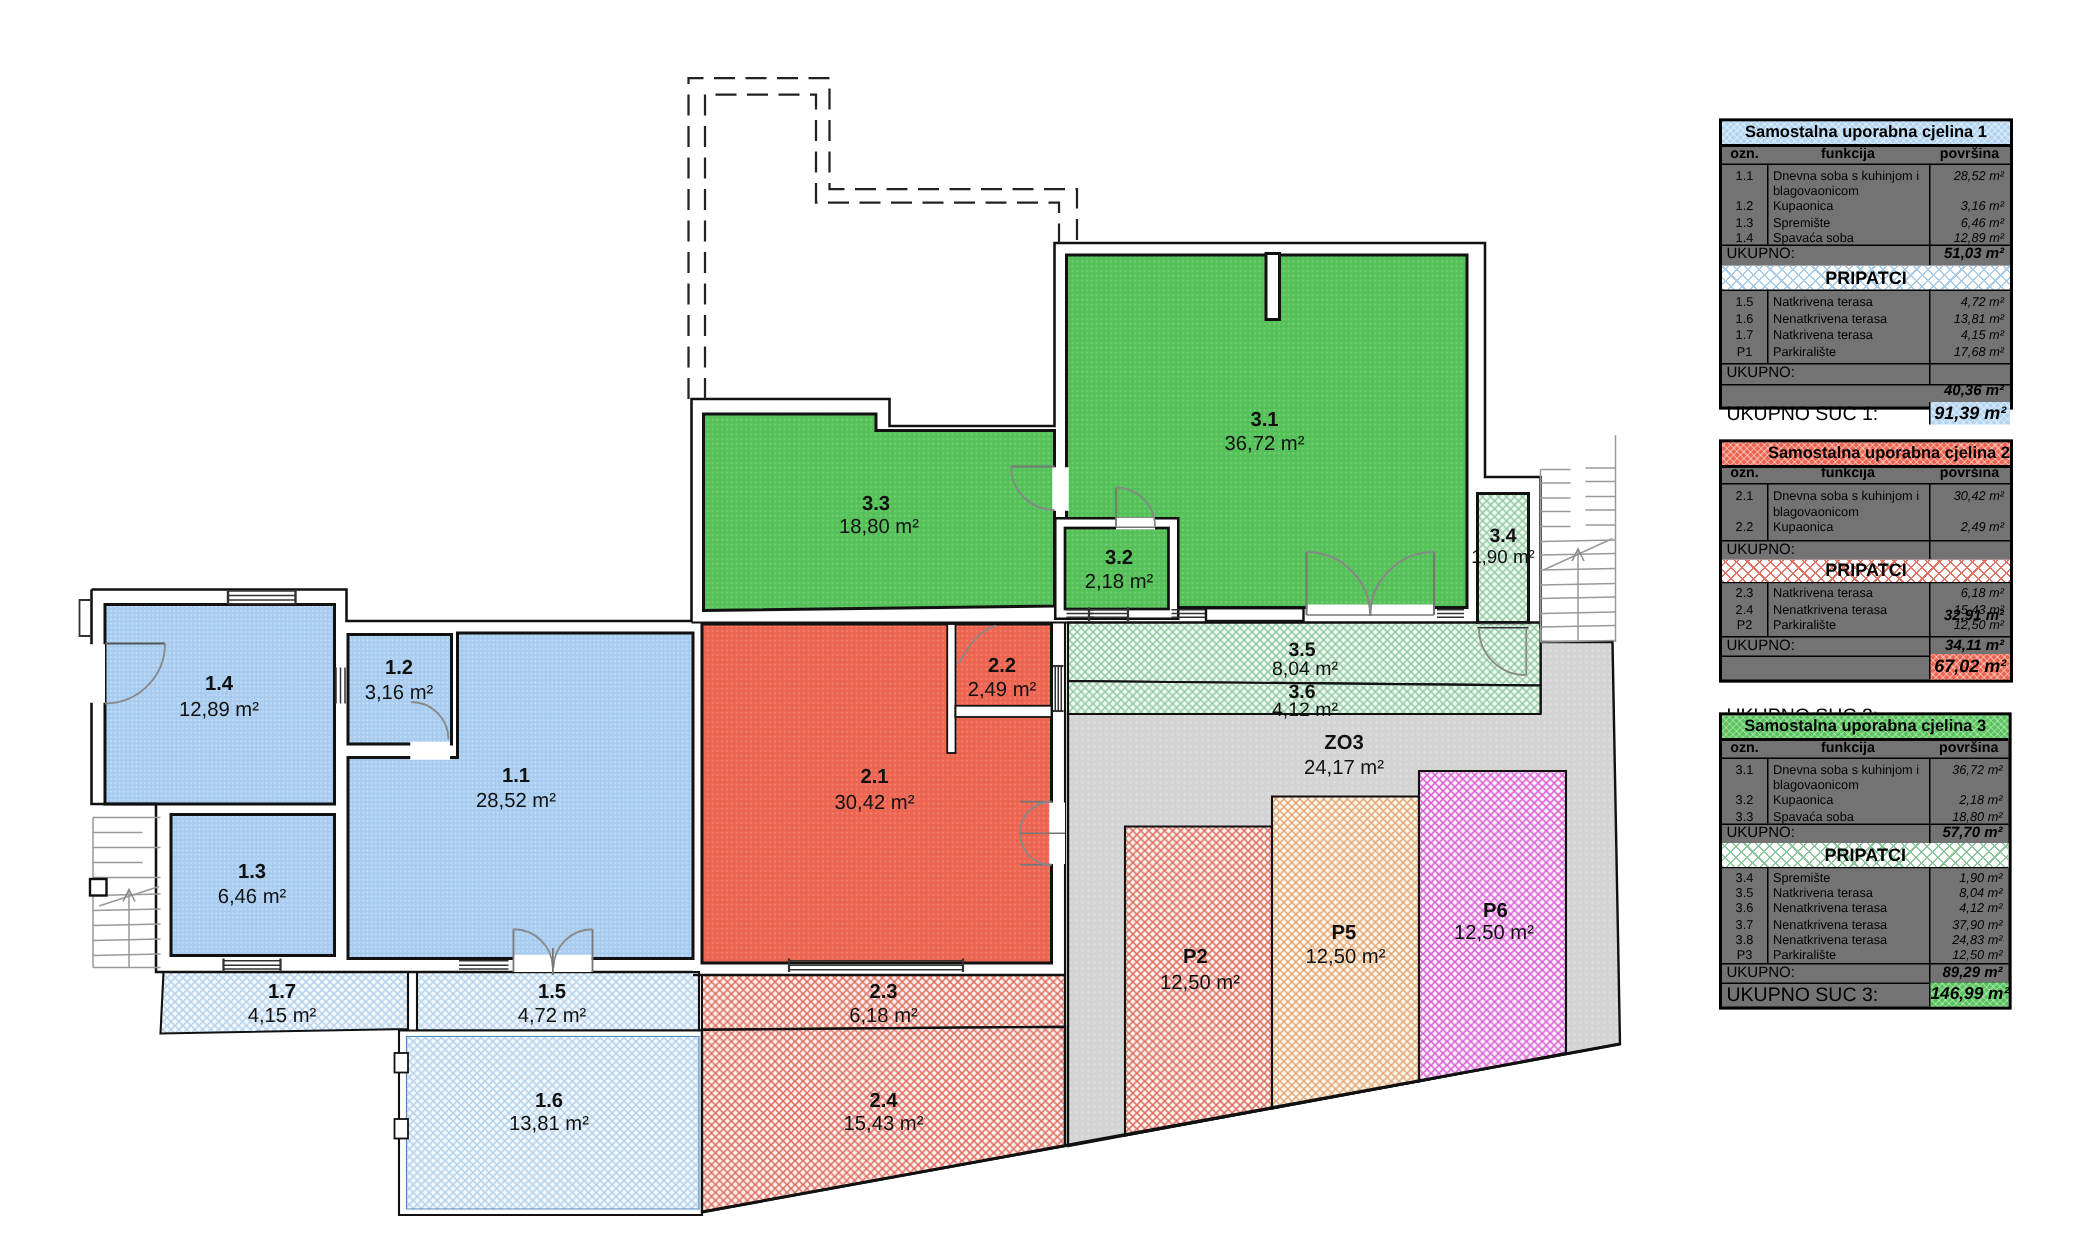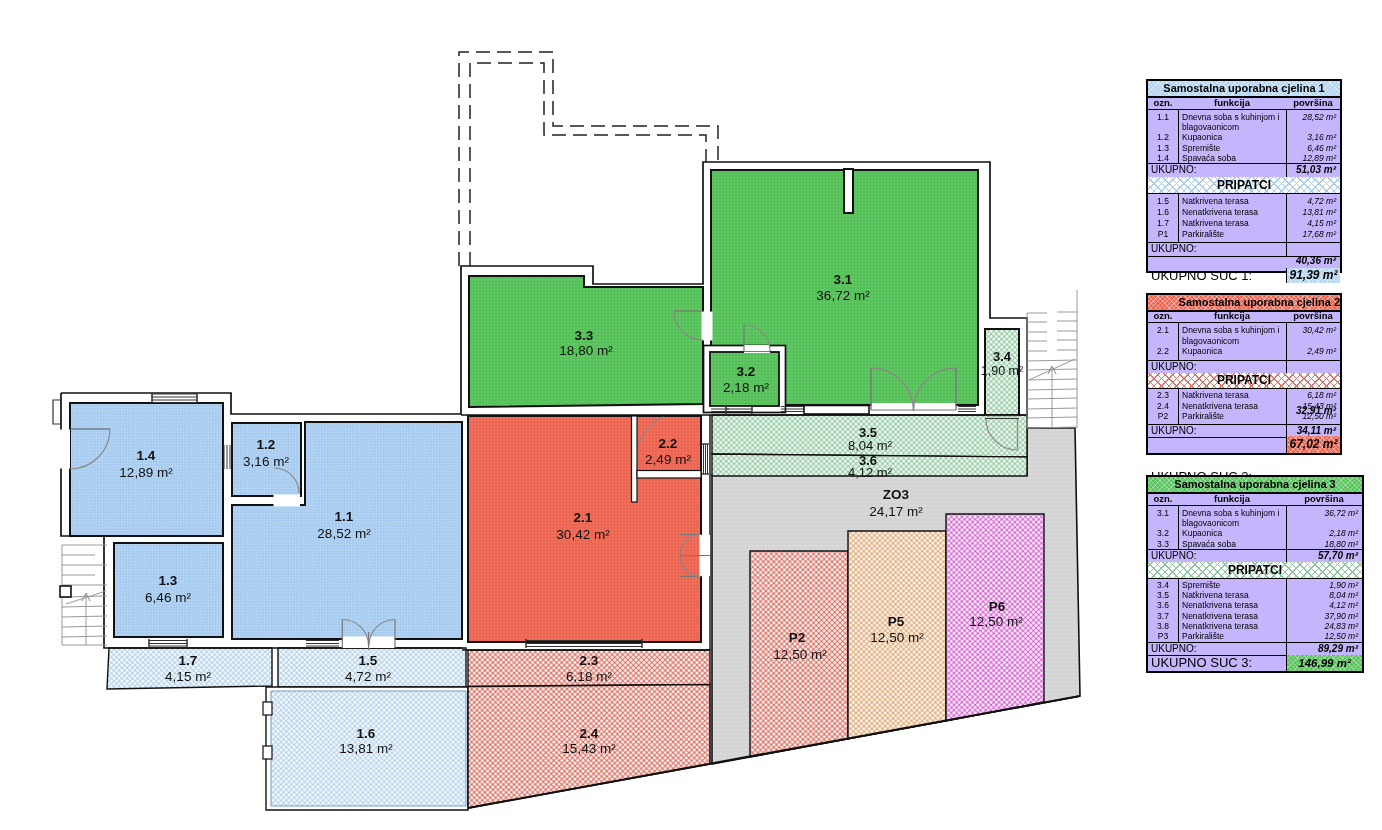--- a/index.html
+++ b/index.html
@@ -1,19 +1,19 @@
 <!DOCTYPE html>
 <html><head>
 <meta charset="utf-8">
 <style>
   html,body{margin:0;padding:0;background:#fff;}
   #page{position:relative;width:1382px;height:830px;background:#fff;overflow:hidden;
         font-family:"Liberation Sans", sans-serif;}
   #plan{position:absolute;left:0;top:0;}
-  .tbl{position:absolute;border:2px solid #000;background:#c4b5fd;box-sizing:border-box;font-family:"Liberation Sans",sans-serif;}
+  .tbl{position:absolute;border:2px solid #000;background:#737373;box-sizing:border-box;font-family:"Liberation Sans",sans-serif;}
   .trow{position:absolute;left:0;right:0;}
   .hdr{font-weight:bold;text-align:center;border-bottom:2px solid #000;}
   .bluecross{background:
      repeating-linear-gradient(45deg,rgba(255,255,255,.35) 0 1px,transparent 1px 3.2px),
      repeating-linear-gradient(-45deg,rgba(255,255,255,.35) 0 1px,transparent 1px 3.2px),#b2d4f1;}
   .redcross{background:
      repeating-linear-gradient(45deg,rgba(255,255,255,.35) 0 1px,transparent 1px 3.2px),
      repeating-linear-gradient(-45deg,rgba(255,255,255,.35) 0 1px,transparent 1px 3.2px),#ed6450; text-align: right;}
   .greencross{background:
      repeating-linear-gradient(45deg,rgba(255,255,255,.28) 0 1px,transparent 1px 3.2px),
@@ -458,21 +458,21 @@
     <span style="position:absolute;left:3px;">UKUPNO:</span>
     <span style="position:absolute;left:138px;right:4px;text-align:right;font-weight:bold;font-style:italic;">34,11 m²</span>
     <div style="position:absolute;left:138px;top:0;bottom:0;border-left:1.5px solid #000;"></div>
   </div>
   <div class="trow" style="top:141px;height:17px;font-size:13px;line-height:17px;">
     <span style="position:absolute;left:3px;margin-top:32px;">UKUPNO SUC 2:</span>
     <div class="redcross" style="position:absolute;left:138px;right:0;top:0;bottom:0;border-left:1.5px solid #000;text-align:center;font-weight:bold;font-style:italic;font-size:12px;white-space:nowrap;line-height:17px;">67,02 m²</div>
   </div>
 </div>
 
-<div class="tbl" style="left:1146px;top:475px;width:218px;height:198px;">
+<div class="tbl" style="left:1146px;top:475px;width:195px;height:198px;">
   <div class="trow hdr greencross" style="top:0;height:15px;font-size:11px;line-height:15px;">Samostalna uporabna cjelina 3</div>
   <div class="trow" style="top:15px;height:13px;border-bottom:1.5px solid #000;font-size:9.5px;font-weight:bold;">
     <span style="position:absolute;left:0;width:30px;text-align:center;line-height:13px;">ozn.</span>
     <span style="position:absolute;left:30px;width:108px;text-align:center;line-height:13px;">funkcija</span>
     <span style="position:absolute;left:138px;right:0;text-align:center;line-height:13px;">površina</span>
   </div>
   <div class="trow" style="top:28px;height:44px;border-bottom:1.5px solid #000;font-size:8.5px;line-height:10.2px;">
     <div style="position:absolute;left:0;width:30px;text-align:center;top:3px;">3.1<br><br>3.2<br>3.3</div>
     <div style="position:absolute;left:34px;width:100px;top:3px;">Dnevna soba s kuhinjom i blagovaonicom<br>Kupaonica<br>Spavaća soba</div>
     <div style="position:absolute;left:138px;right:4px;top:3px;text-align:right;font-style:italic;">36,72 m²<br><br>2,18 m²<br>18,80 m²</div>

